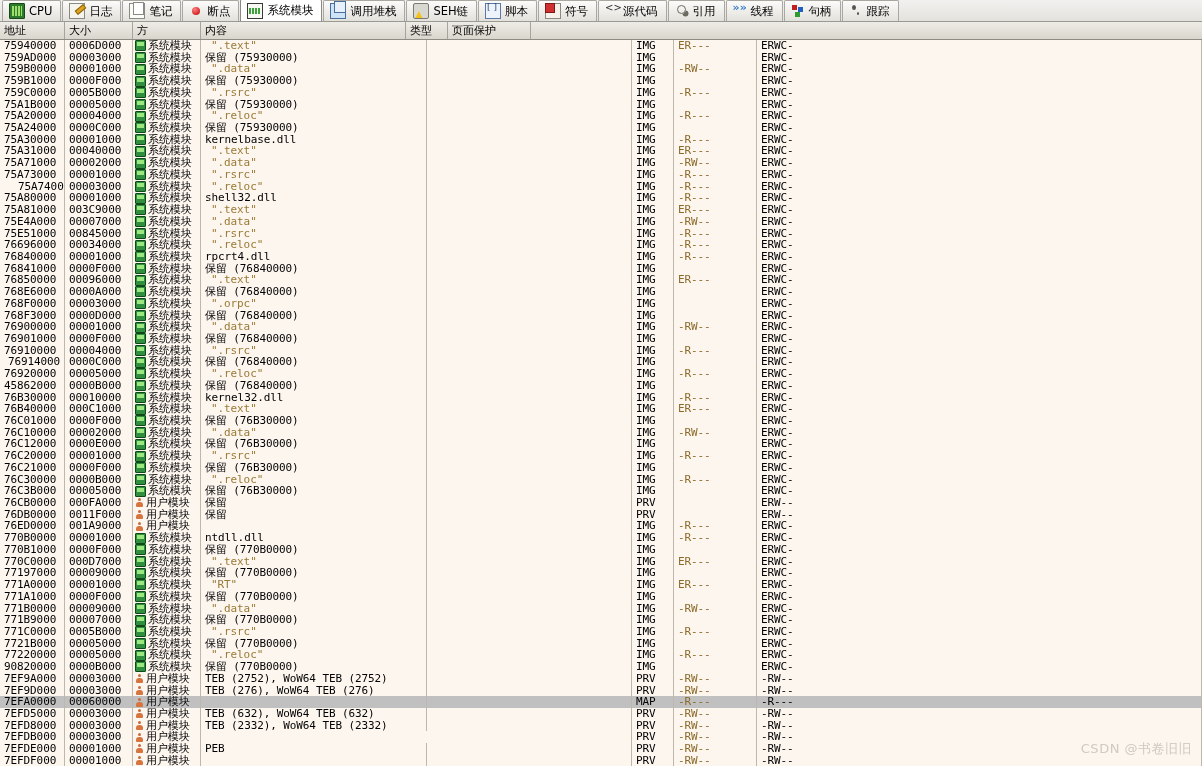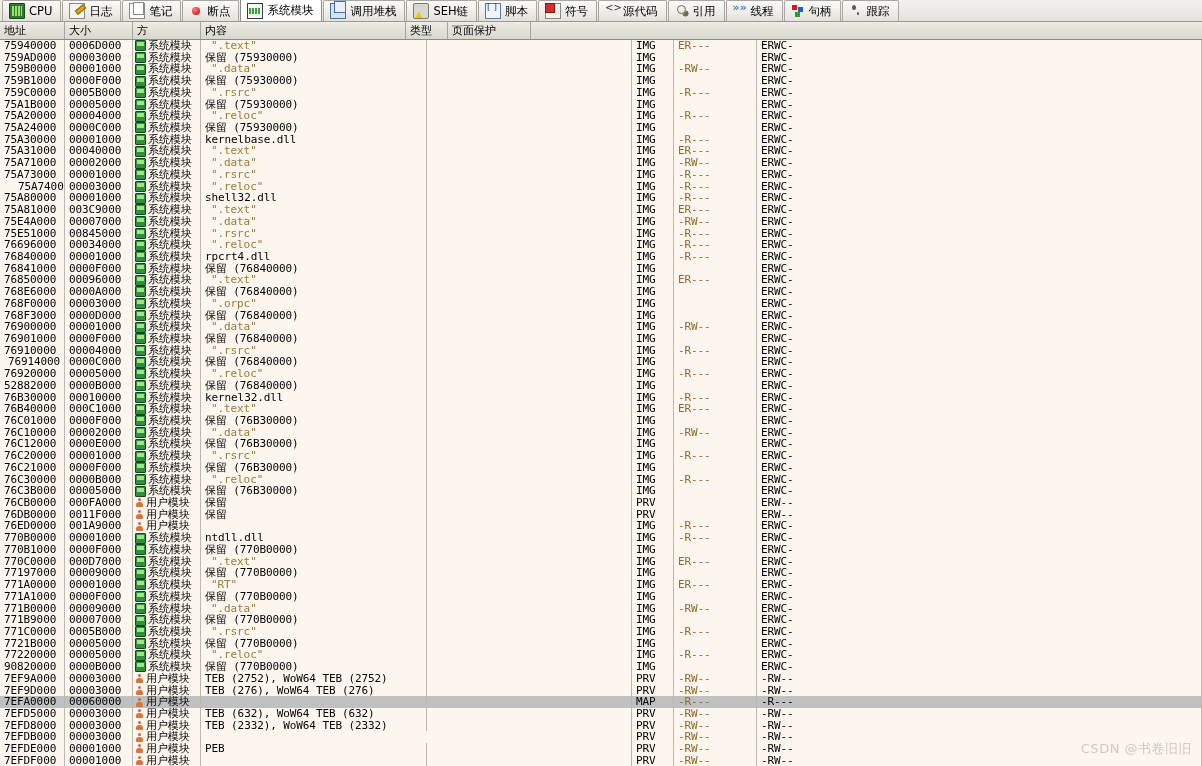--- a/index.html
+++ b/index.html
@@ -597,21 +597,21 @@
         <span class="mod-ico mod-sys"></span>
         <span>系统模块</span>
       </div>
       <div class="cell c-info" style="width: 226px; flex: 0 0 226px; padding-left: 10px;"><span class="info-sec">".reloc"</span></div>
       <div class="cell c-content" style="width: 205px; flex: 0 0 205px;"></div>
       <div class="cell c-type" style="width: 42px; flex: 0 0 42px;">IMG</div>
       <div class="cell c-prot" style="width: 83px; flex: 0 0 83px;">-R---</div>
       <div class="cell c-iprot" style="width: 445px; flex: 0 0 445px;">ERWC-</div>
     </div>
     <div class="row">
-      <div class="cell c-addr" style="width: 65px; flex: 0 0 65px;">52882000</div>
+      <div class="cell c-addr" style="width: 65px; flex: 0 0 65px;">45862000</div>
       <div class="cell c-size" style="width: 68px; flex: 0 0 68px;">0000B000</div>
       <div class="cell c-party" style="width: 68px; flex: 0 0 68px;">
         <span class="mod-ico mod-sys"></span>
         <span>系统模块</span>
       </div>
       <div class="cell c-info" style="width: 226px; flex: 0 0 226px;"><span class="info-plain">保留 (76840000)</span></div>
       <div class="cell c-content" style="width: 205px; flex: 0 0 205px;"></div>
       <div class="cell c-type" style="width: 42px; flex: 0 0 42px;">IMG</div>
       <div class="cell c-prot" style="width: 83px; flex: 0 0 83px;"></div>
       <div class="cell c-iprot" style="width: 445px; flex: 0 0 445px;">ERWC-</div>

